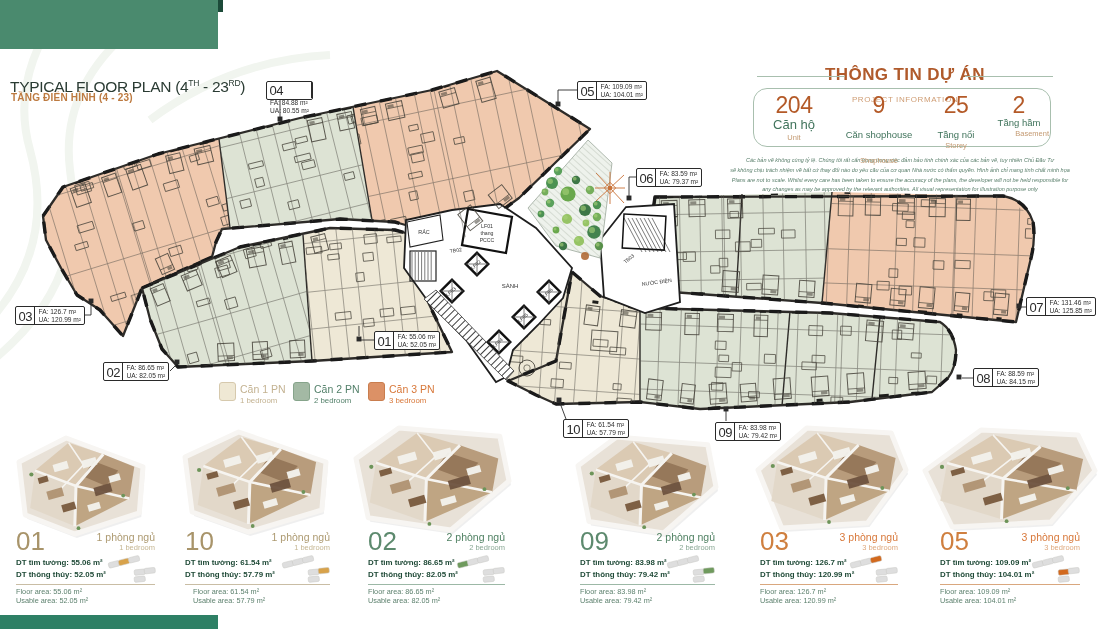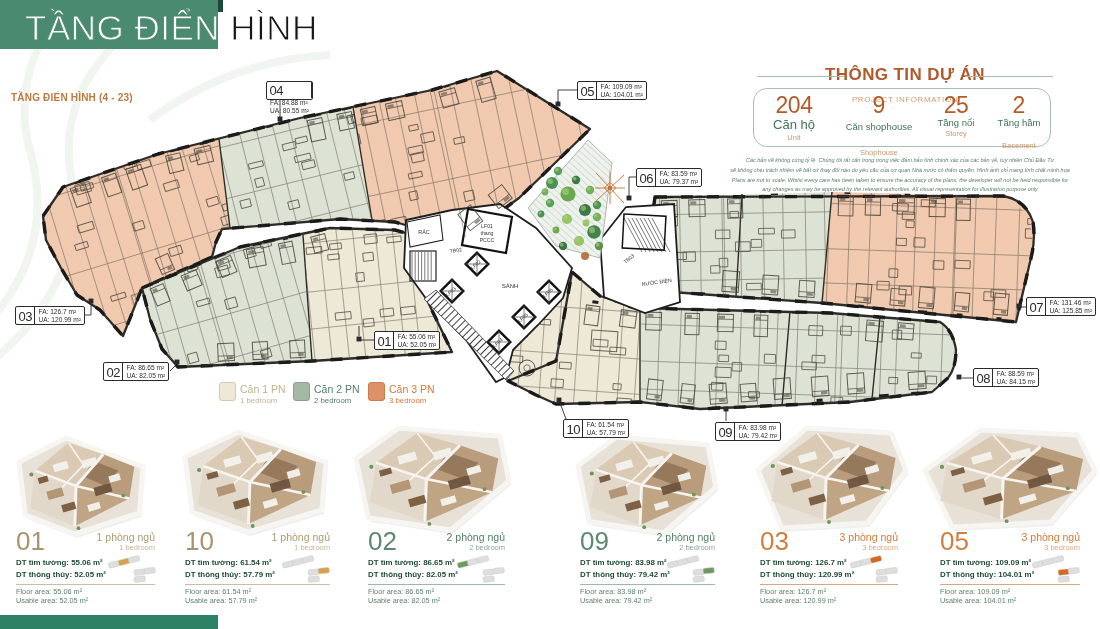--- a/index.html
+++ b/index.html
@@ -1219,22 +1219,22 @@
 <rect x="26" y="12" width="11" height="5.5" rx="1.5" fill="#d2691e" stroke="#c9c9c5" stroke-width="0.5" transform="rotate(-6 26 12)"></rect>
 <rect x="36" y="10.5" width="11" height="5.5" rx="1.5" fill="#dedede" stroke="#c9c9c5" stroke-width="0.5" transform="rotate(-6 36 10.5)"></rect>
 <rect x="26" y="19" width="11" height="5.5" rx="1.5" fill="#dedede" stroke="#c9c9c5" stroke-width="0.5" transform="rotate(-6 26 19)"></rect>
 </g>
 </svg>
 
 <div class="abs" style="left:0;top:0;width:218px;height:49px;background:#4a8a6e;z-index:10;"></div>
 
 <div class="abs" style="left:214px;top:0;width:9px;height:12px;background:#1c4a39;z-index:9;"></div>
 
-<div class="abs" style="left:25px;top:8px;z-index:11;font-size:35px;letter-spacing:0.5px;color:#fff;white-space:nowrap;-webkit-text-stroke:0.9px #4a8a6e;">TẦNG ĐIỂN <span style="color:#161616;-webkit-text-stroke:0.9px #ffffff;">HÌNH</span></div>
-
+
+<div class="abs" style="left:10px;top:78px;z-index:11;font-size:15.5px;color:#2a3b33;letter-spacing:-0.3px;white-space:nowrap;">TYPICAL FLOOR PLAN (4<sup>TH</sup> - 23<sup>RD</sup>)</div>
 
 <div class="abs" style="left:11px;top:92px;z-index:11;font-size:10px;font-weight:bold;color:#bd7a40;letter-spacing:0.2px;">TẦNG ĐIỂN  HÌNH (4 - 23)</div>
 
 <div class="abs" style="left:755px;top:65px;width:300px;text-align:center;z-index:11;">
   <div style="font-size:17px;font-weight:bold;color:#b05a2b;letter-spacing:0.4px;">THÔNG TIN DỰ ÁN</div>
   <div style="font-size:8px;color:#cf9d74;letter-spacing:0.6px;margin-top:10px;">PROJECT INFORMATION</div>
 </div>
 
 <div class="abs" style="left:757px;top:76px;width:88px;height:1px;background:#a8bfae;z-index:11;"></div>
 <div class="abs" style="left:965px;top:76px;width:88px;height:1px;background:#a8bfae;z-index:11;"></div>
@@ -1243,32 +1243,32 @@
 
 <div class="abs" style="left:753px;top:94px;width:296px;z-index:12;">
   <div style="display:flex;text-align:center;">
     <div style="width:82px;">
       <div style="font-size:23px;color:#b45a28;letter-spacing:-0.5px;line-height:23px;">204</div>
       <div style="font-size:13px;color:#41745c;margin-top:0px;">Căn hộ</div>
       <div style="font-size:7.5px;color:#c49a72;margin-top:1px;">Unit</div>
     </div>
     <div style="width:88px;">
       <div style="font-size:23px;color:#b45a28;line-height:23px;">9</div>
-      <div style="font-size:9.5px;color:#41745c;margin-top:4px;">Căn shophouse</div>
+      <div style="font-size:9.5px;color:#41745c;margin-top:12px;">Căn shophouse</div>
       <div style="font-size:7.5px;color:#c49a72;margin-top:16px;">Shophouse</div>
     </div>
     <div style="width:66px;">
       <div style="font-size:23px;color:#b45a28;letter-spacing:-0.5px;line-height:23px;">25</div>
-      <div style="font-size:9.5px;color:#41745c;margin-top:0px;">Tầng nổi</div>
+      <div style="font-size:9.5px;color:#41745c;margin-top:12px;">Tầng nổi</div>
       <div style="font-size:7.5px;color:#c49a72;margin-top:1px;">Storey</div>
     </div>
     <div style="width:60px;">
       <div style="font-size:23px;color:#b45a28;line-height:23px;">2</div>
       <div style="font-size:9.5px;color:#41745c;margin-top:0px;">Tầng hầm</div>
-      <div style="font-size:7.5px;color:#c49a72;margin-top:13px;">Basement</div>
+      <div style="font-size:7.5px;color:#c49a72;margin-top:1px;text-align:right;">Basement</div>
     </div>
   </div>
 </div>
 
 <div class="abs" style="left:728px;top:156px;width:344px;text-align:center;font-style:italic;font-size:5.5px;color:#577d69;line-height:9.8px;z-index:11;white-space:nowrap;">
 Các bản vẽ không cùng tỷ lệ. Chúng tôi rất cẩn trọng trong việc đảm bảo tính chính xác của các bản vẽ,  tuy nhiên Chủ Đầu Tư<br>
 sẽ không chịu trách nhiệm về bất cứ thay đổi nào do yêu cầu của cơ quan Nhà nước có thẩm quyền. Hình ảnh chỉ mang tính chất minh họa<br>
 Plans are not to scale. Whilst every care has been taken to ensure the accuracy of the plans, the developer will not be held responsible for<br>
 any changes as may be approved by the relevant authorities. All visual representation for illustration purpose only
 </div>
@@ -1350,21 +1350,21 @@
 <div class="abs" style="left:185px;top:529px;z-index:11;color:#a8946a;"><span class="cardnum">10</span></div>
 <div class="abs" style="left:230px;top:532px;width:100px;z-index:11;color:#ad9a71;">
       <div class="pnlab">1 phòng ngủ</div>
       <div class="pnsub" style="color:#c5b692;">1 bedroom</div>
     </div>
 <div class="abs" style="left:185px;top:557px;z-index:11;">
       <div class="dtline">DT tìm tường: 61.54 m²</div>
       <div class="dtline">DT thông thủy: 57.79 m²</div>
     </div>
 <div class="abs" style="left:185px;top:584px;width:145px;height:1px;background:#c9bda4;z-index:11;"></div>
-<div class="abs" style="left:185px;top:588px;z-index:11;">
+<div class="abs" style="left:193px;top:588px;z-index:11;">
       <div class="farea">Floor area: 61.54 m²</div>
       <div class="farea">Usable area: 57.79 m²</div>
     </div>
 
 <div class="abs" style="left:368px;top:529px;z-index:11;color:#5d8a6e;"><span class="cardnum">02</span></div>
 <div class="abs" style="left:405px;top:532px;width:100px;z-index:11;color:#4f8062;">
       <div class="pnlab">2 phòng ngủ</div>
       <div class="pnsub" style="color:#8aa895;">2 bedroom</div>
     </div>
 <div class="abs" style="left:368px;top:557px;z-index:11;">

